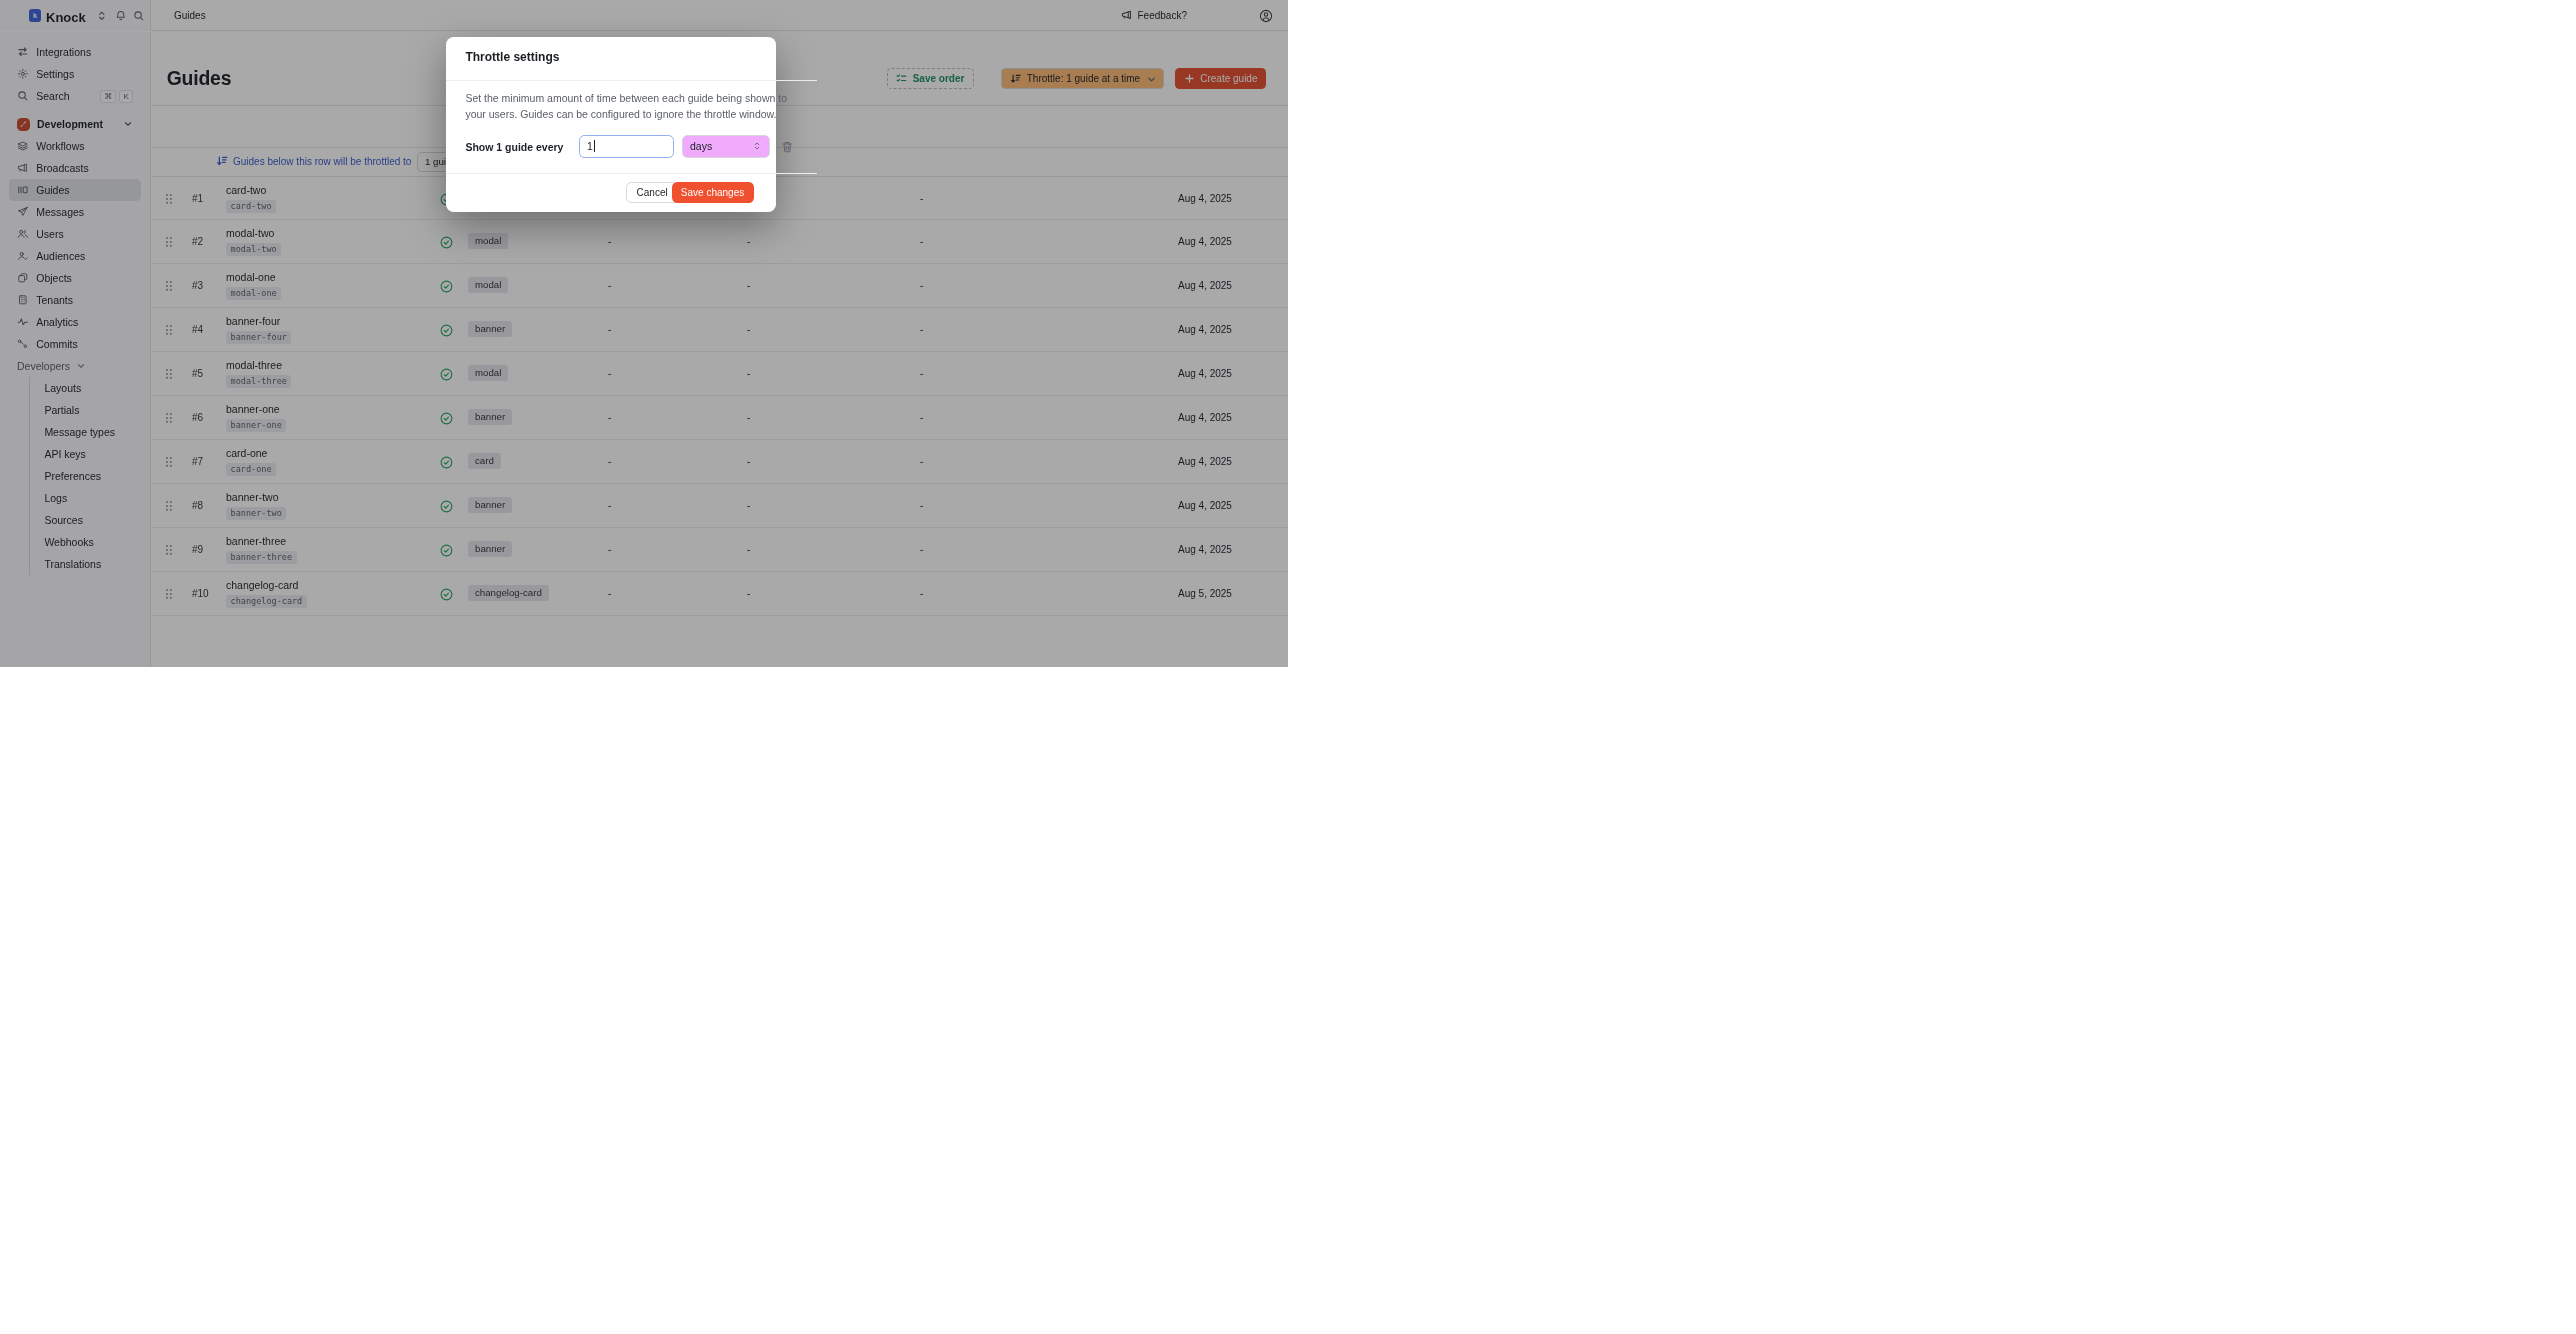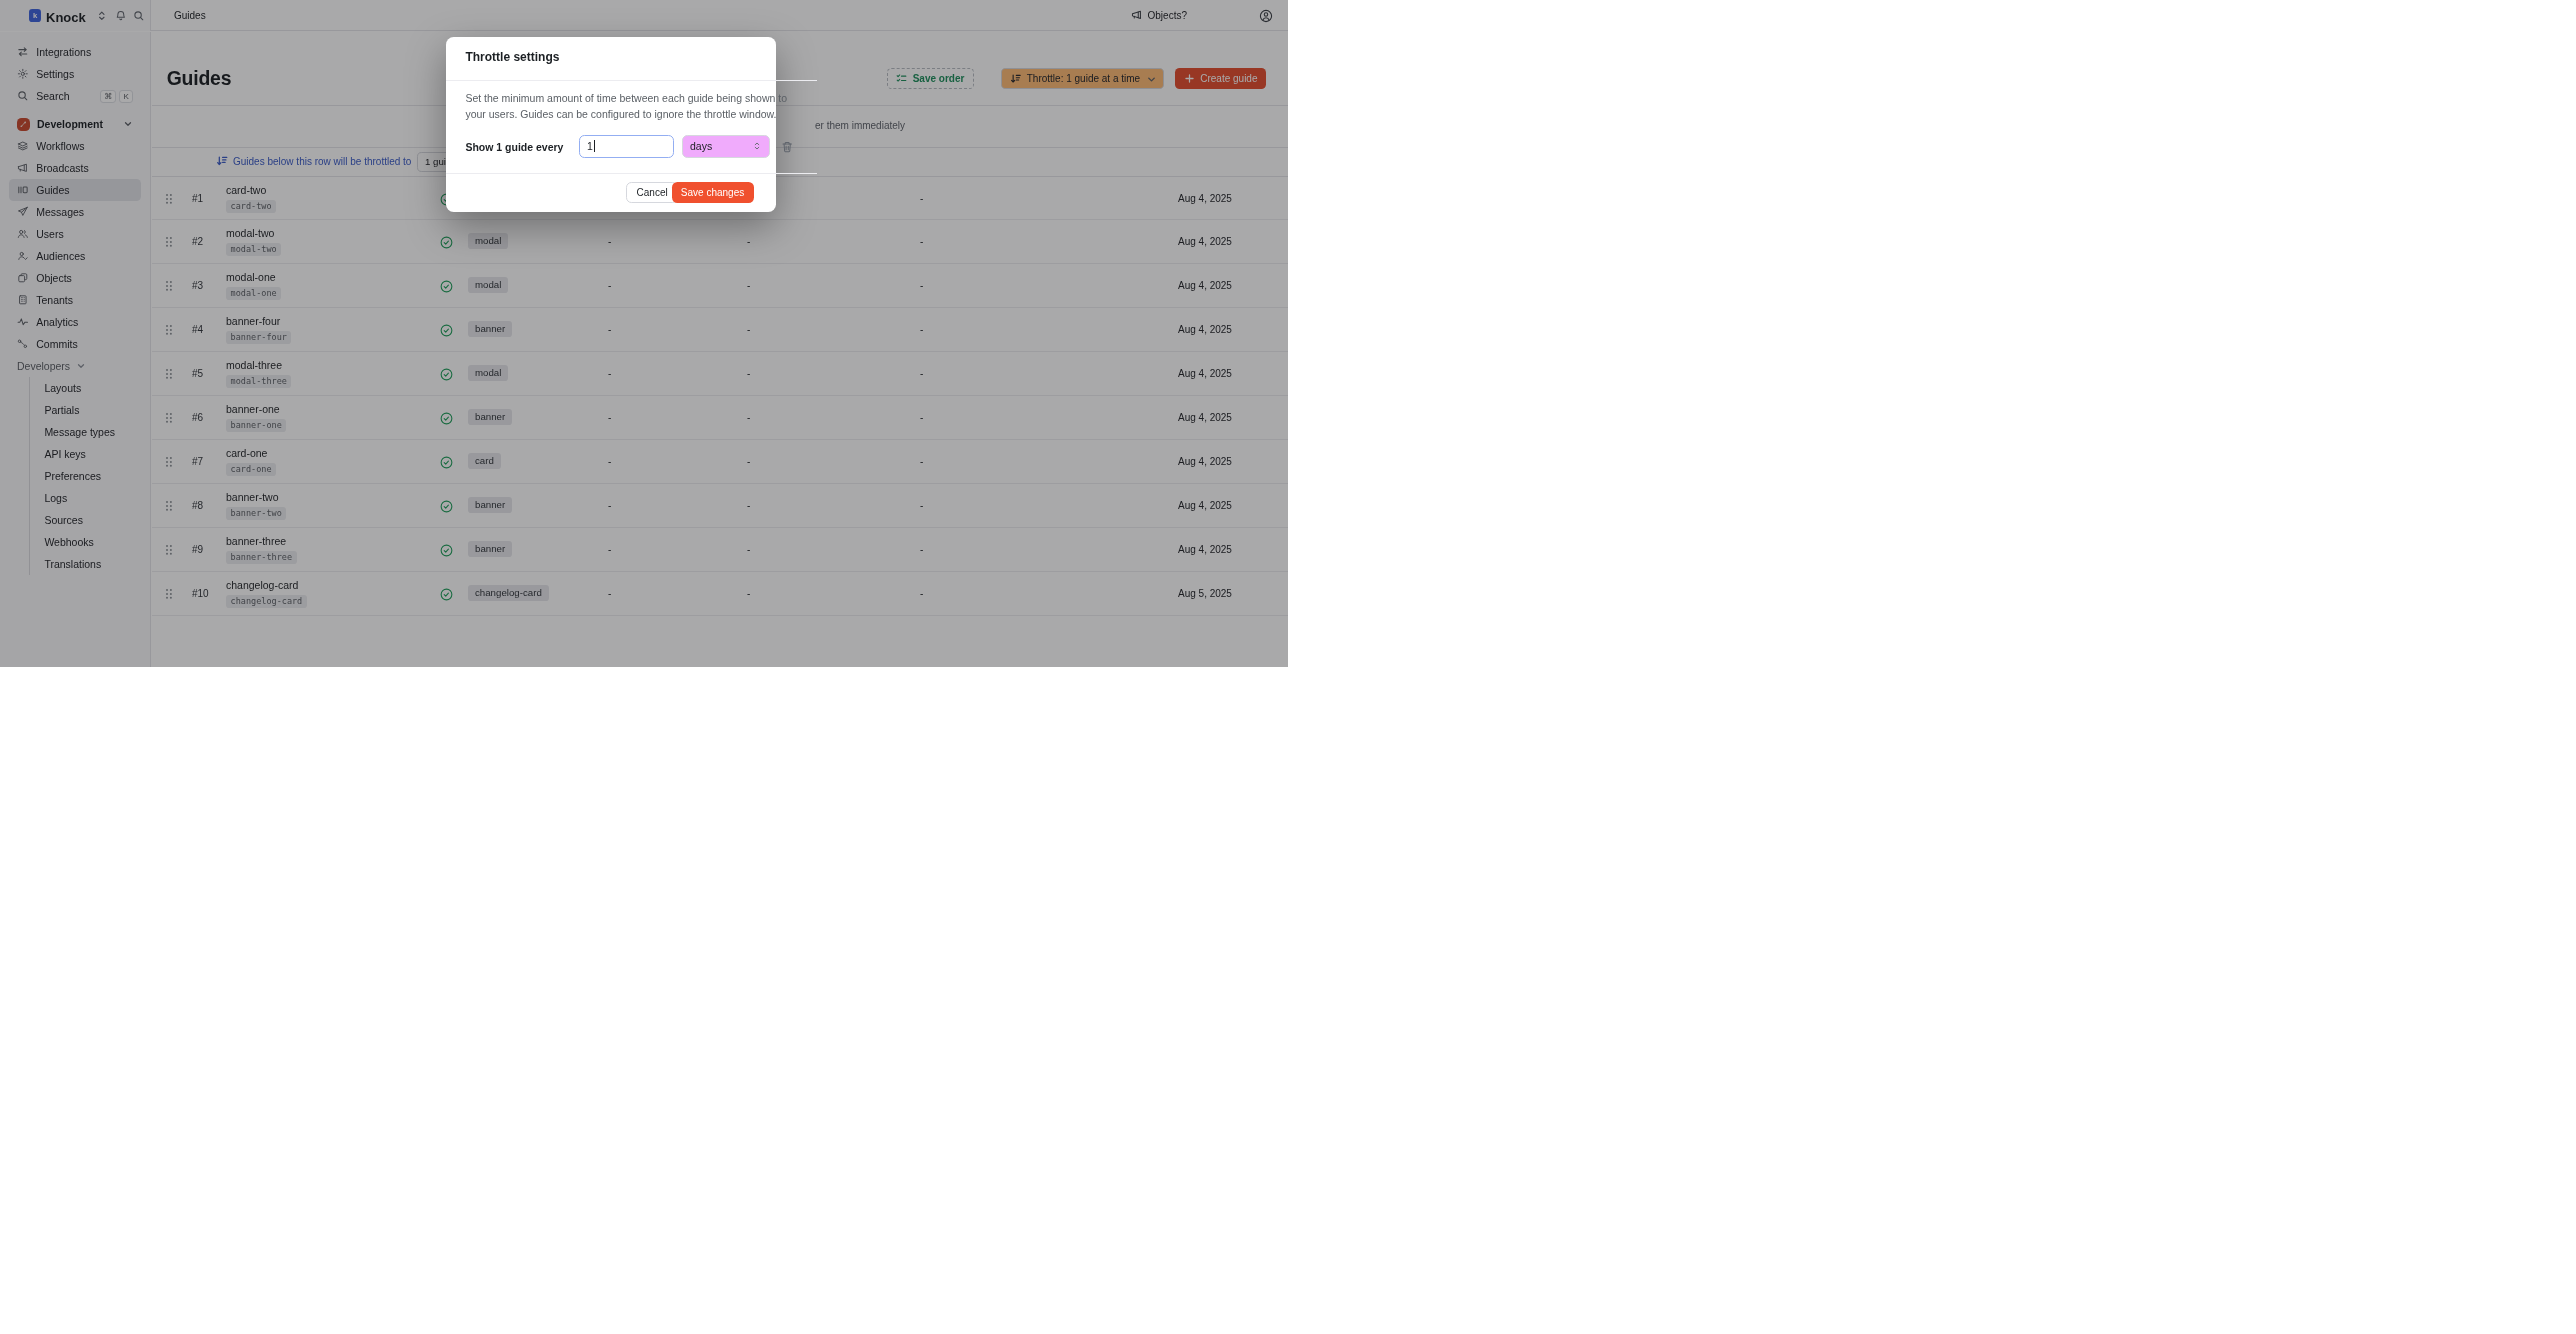--- a/index.html
+++ b/index.html
@@ -112,21 +112,21 @@
             <path d="M13.5 13.5l-3.2-3.2"></path>
           </svg></span>
     </div>
     <div class="breadcrumb">Guides</div>
     <div class="feedback">
       <svg viewBox="0 0 16 16" fill="none" stroke="currentColor" stroke-width="1.4" stroke-linecap="round" stroke-linejoin="round">
           <path d="M2 6.5v3l8 2.5V4L2 6.5z"></path>
           <path d="M10 4l3-1v10l-3-1"></path>
           <path d="M4.5 10v2.5"></path>
         </svg>
-      <span>Objects?</span>
+      <span>Feedback?</span>
     </div>
     <span class="avatar"><svg viewBox="0 0 18 18" fill="none" stroke="currentColor" stroke-width="1.4" stroke-linecap="round">
           <circle cx="9" cy="9" r="7.2"></circle>
           <circle cx="9" cy="7" r="2.2"></circle>
           <path d="M5 14.2c.6-2 2.1-3 4-3s3.4 1 4 3"></path>
         </svg></span>
   </div>
 
   <div class="sidebar">
     <div class="nav" id="nav-top">
@@ -311,23 +311,20 @@
       <div class="btn btn-create">
         <svg viewBox="0 0 14 14" fill="none" stroke="currentColor" stroke-width="1.6" stroke-linecap="round">
             <path d="M7 2.5v9M2.5 7h9"></path>
           </svg>
         <span>Create guide</span>
       </div>
     </div>
 
     <div class="tdivider" style="top:73px"></div>
 
-    <div class="row-ignore">
-      <span class="frag">er them immediately</span>
-    </div>
     <div class="tdivider" style="top:115px"></div>
 
     <div class="row-throttle">
       <span class="ticon"><svg viewBox="0 0 14 14" fill="none" stroke="currentColor" stroke-width="1.5" stroke-linecap="round" stroke-linejoin="round">
             <path d="M4 2.5v9M4 11.5L2 9.3M4 11.5l2-2.2"></path>
             <path d="M8 3h5M8 6h4M8 9h3"></path>
           </svg></span>
       <span class="ttext">Guides below this row will be throttled to</span>
       <span class="pill">1 guide</span>
     </div>

